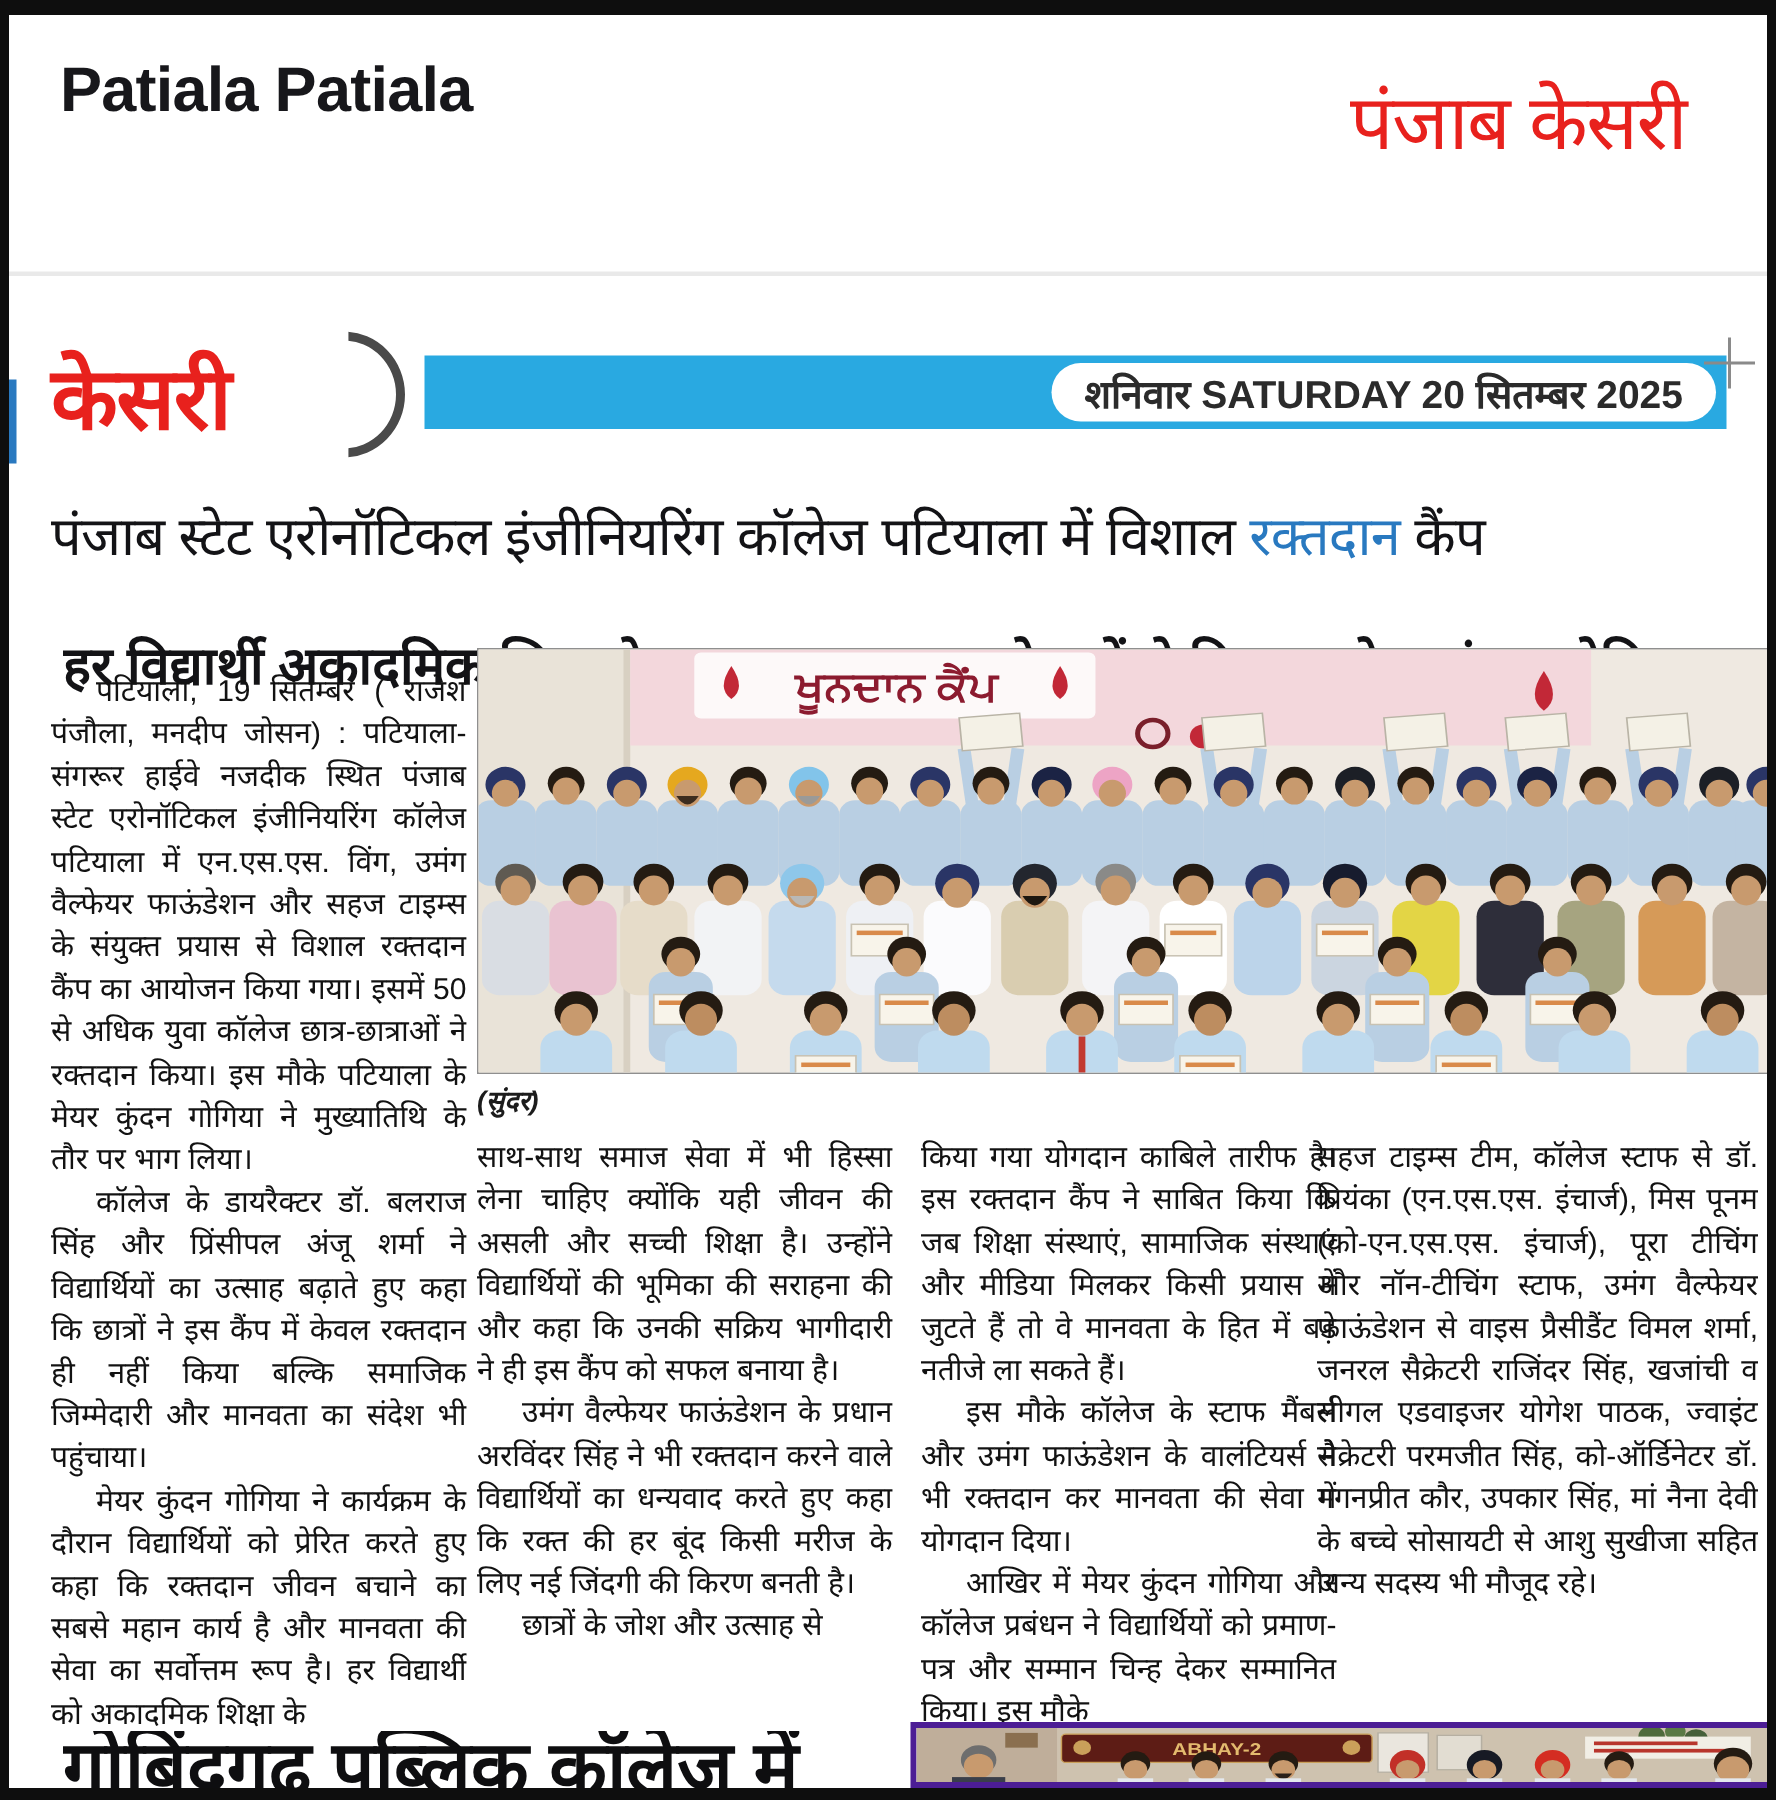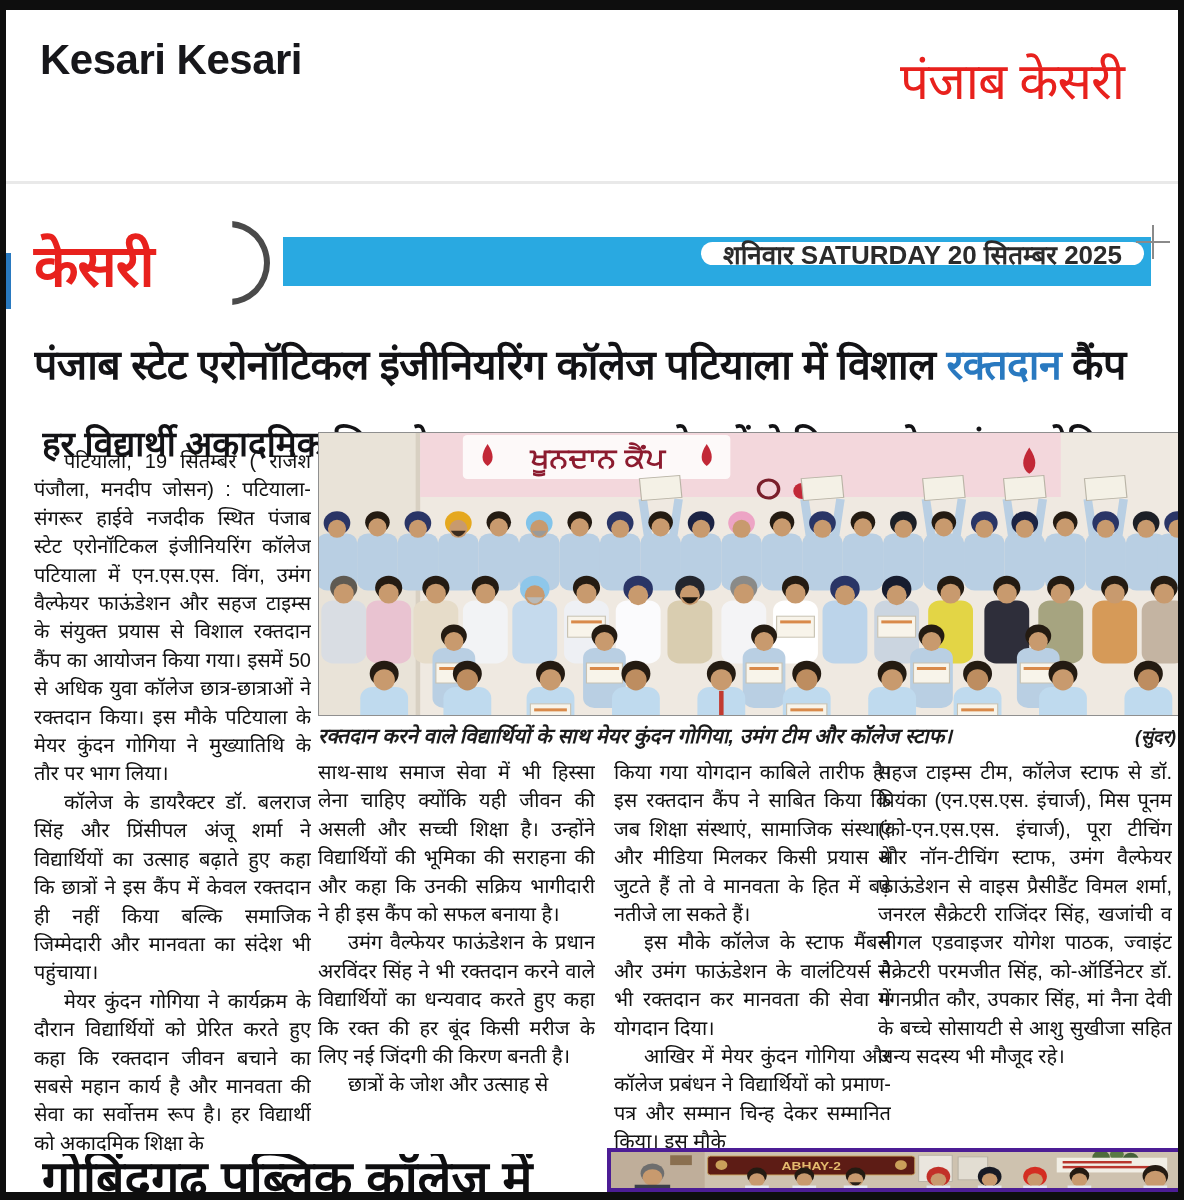--- a/index.html
+++ b/index.html
@@ -18,29 +18,29 @@
   .src-date{position:absolute;left:34px;top:96px;font-size:31px;color:#141418;}
   .brand{position:absolute;right:54px;top:34px;font-size:51px;font-weight:normal;color:var(--red);letter-spacing:-1px;}
   .divider{position:absolute;left:0;top:171px;width:100%;height:3px;background:#e9e9e9;}
 
   
   .kesari{position:absolute;left:28px;top:214px;font-size:58px;font-weight:bold;color:var(--red);letter-spacing:-1px;}
   .blue-tick{position:absolute;left:0;top:243px;width:5px;height:56px;background:var(--hlblue);}
   .arc{position:absolute;left:182px;top:211px;width:82px;height:84px;border:6px solid #4a4a4a;border-radius:50%;
        clip-path:inset(-4px -4px -4px 54%);box-sizing:border-box;background:transparent;}
   .bluebar{position:absolute;left:277px;top:227px;width:868px;height:49px;background:var(--blue);}
-  .datepill{position:absolute;right:7px;top:5px;height:23px;min-width:400px;background:#ffffff;border-radius:20px;
+  .datepill{position:absolute;right:7px;top:5px;height:39px;min-width:400px;background:#ffffff;border-radius:20px;
             display:flex;align-items:center;justify-content:center;font-size:26px;font-weight:bold;color:#2b2b2b;
             padding:0 22px;box-sizing:border-box;}
   .cross{position:absolute;left:1130px;top:215px;width:34px;height:34px;}
   .cross::before{content:"";position:absolute;left:0;top:16px;width:34px;height:2px;background:#8a8a8a;}
   .cross::after{content:"";position:absolute;left:16px;top:0;width:2px;height:34px;background:#8a8a8a;}
 
   
-  .headline{position:absolute;left:28px;top:298px;width:1142px;font-size:41px;font-weight:bold;color:var(--ink);
+  .headline{position:absolute;left:28px;top:298px;width:1142px;font-size:36px;font-weight:normal;color:var(--ink);
             white-space:nowrap;overflow:hidden;letter-spacing:-0.5px;}
   .headline .hl{color:var(--hlblue);}
   .subheadline{position:absolute;left:36px;top:380px;width:1134px;font-size:35px;font-weight:bold;color:var(--ink);
                white-space:nowrap;overflow:hidden;}
 
   
   .col{position:absolute;top:748px;width:277px;height:392px;font-size:20px;line-height:28.4px;
        text-align:justify;color:#121212;overflow:hidden;}
   .col p{margin:0;text-indent:30px;}
   .col p.flush{text-indent:0;}
@@ -62,21 +62,21 @@
                  font-weight:bold;color:#0e0e10;white-space:nowrap;overflow:hidden;}
   .strip{position:absolute;left:601px;top:1138px;width:577px;height:44px;border:4px solid #4c1d95;box-sizing:border-box;}
   .strip svg{display:block;width:100%;height:100%;}
 </style>
 </head>
 <body>
 
 <div class="page">
   <div class="inner">
 
-    <div class="src-title">Kesari Kesari</div>
+    <div class="src-title">Patiala Patiala</div>
     <div class="brand">पंजाब केसरी</div>
     <div class="divider"></div>
 
     <div class="blue-tick"></div>
     <div class="kesari">केसरी</div>
     <div class="arc"></div>
     <div class="bluebar">
       <div class="datepill">शनिवार SATURDAY 20 सितम्बर 2025</div>
     </div>
     <div class="cross"></div>
@@ -330,21 +330,20 @@
           <ellipse cx="662" cy="246.8" rx="9.520000000000001" ry="10.64" fill="#c89a6e"></ellipse>
           <rect x="716.72" y="254.08" width="42.56" height="67.2" rx="11.200000000000001" fill="#bfdaee"></rect>
           <circle cx="738" cy="240.64" r="12.88" fill="#241b12"></circle>
           <ellipse cx="738" cy="246.8" rx="9.520000000000001" ry="10.64" fill="#bd8d60"></ellipse>
           <rect x="784.72" y="254.08" width="42.56" height="67.2" rx="11.200000000000001" fill="#bfdaee"></rect>
           <circle cx="806" cy="240.64" r="12.88" fill="#241b12"></circle>
           <ellipse cx="806" cy="246.8" rx="9.520000000000001" ry="10.64" fill="#c89a6e"></ellipse>
         </svg>
     </div>
     <div class="caption">
-      <span>रक्तदान करने वाले विद्यार्थियों के साथ मेयर कुंदन गोगिया, उमंग टीम और कॉलेज स्टाफ।</span>
       <span class="credit">(सुंदर)</span>
     </div>
 
     <div class="next-headline">गोबिंदगढ़ पब्लिक कॉलेज में</div>
     <div class="strip">
       <svg id="strip-svg" viewBox="0 0 577 44" preserveAspectRatio="none">
           <rect width="577" height="44" fill="#cec2af"></rect>
           <rect width="95" height="44" fill="#bfae9a"></rect>
           <rect x="60" y="4" width="22" height="12" fill="#8a6f4f"></rect>
           <circle cx="42" cy="26" r="12" fill="#6e6e6e"></circle>

